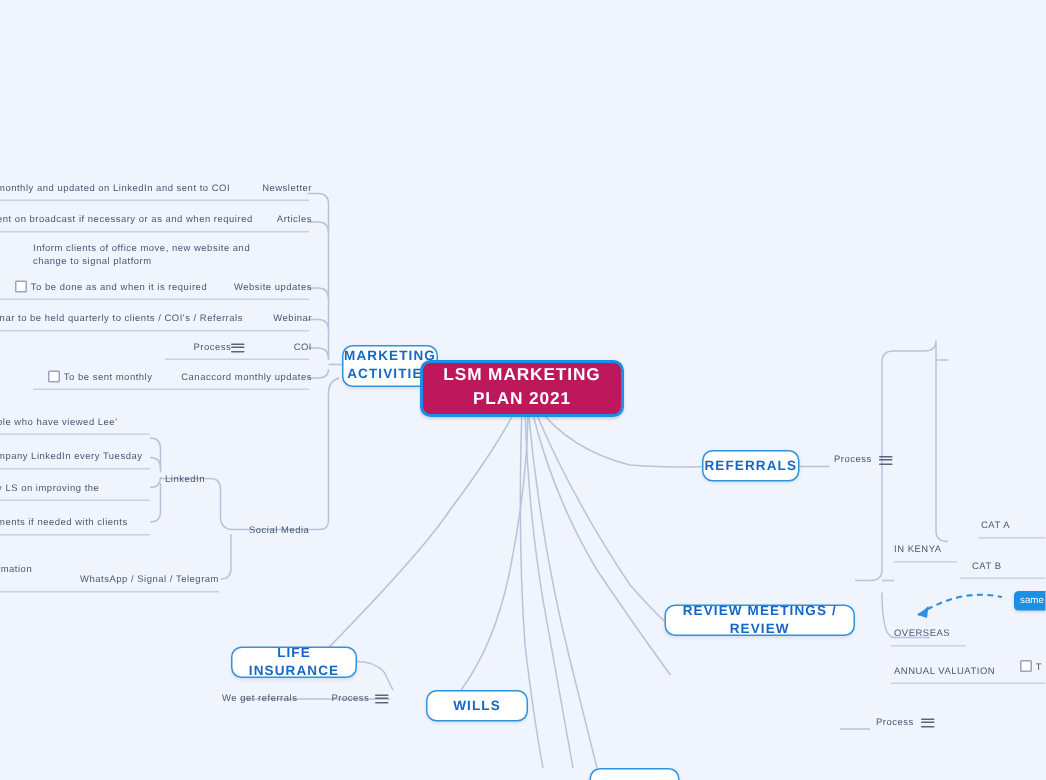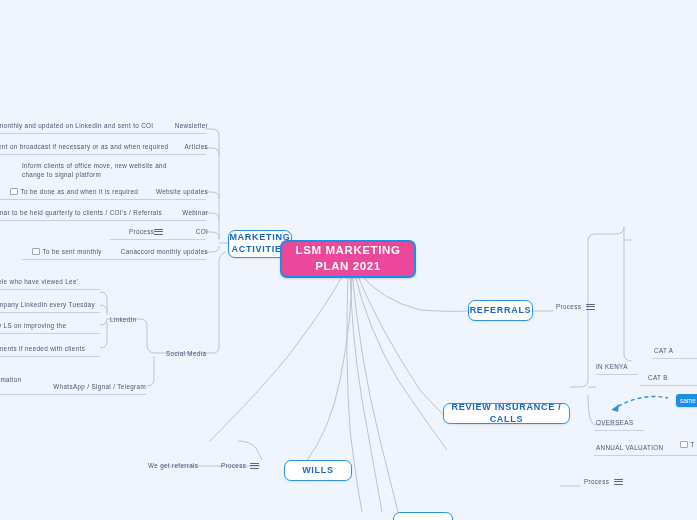--- a/index.html
+++ b/index.html
@@ -9,21 +9,21 @@
     font-family:"Liberation Sans", sans-serif;
     -webkit-font-smoothing:antialiased;
   }
   #canvas{position:absolute;inset:0;width:697px;height:520px;}
   svg.links{position:absolute;left:0;top:0;width:697px;height:520px;pointer-events:none;}
 
   
   .node{position:absolute;box-sizing:border-box;}
 
   .central{
-    background:#ec4899;border:2px solid #1b8fe3;border-radius:7px;
+    background:#be185d;border:2px solid #1b8fe3;border-radius:7px;
     color:#ffffff;font-weight:bold;font-size:11.5px;letter-spacing:.6px;
     display:flex;align-items:center;justify-content:center;text-align:center;
     line-height:1.35;box-shadow:0 1px 2px rgba(20,60,120,.18);
     z-index:40;padding:4px 6px;
   }
   .main-topic{
     background:#ffffff;border:1.6px solid #2f93e0;border-radius:7px;
     color:#1567c4;font-weight:bold;font-size:9px;letter-spacing:.75px;
     display:flex;align-items:center;justify-content:center;text-align:center;
     line-height:1.3;box-shadow:0 1px 2px rgba(20,60,120,.10);
@@ -123,24 +123,27 @@
 
   <div class="node main-topic behind" style="left:228px;top:230px;width:64px;height:28px;">
     <span>MARKETING ACTIVITIES</span>
   </div>
 
   <div class="node main-topic" style="left:468px;top:300px;width:65px;height:21px;">
     <span>REFERRALS</span>
   </div>
 
   <div class="node main-topic" style="left:443px;top:403px;width:127px;height:21px;">
-    <span>REVIEW INSURANCE / CALLS</span>
-  </div>
-
-
+    <span>REVIEW MEETINGS / REVIEW</span>
+  </div>
+
+
+  <div class="node main-topic" style="left:154px;top:431px;width:84px;height:21px;">
+    <span>LIFE INSURANCE</span>
+  </div>
 
   <div class="node main-topic" style="left:284px;top:460px;width:68px;height:21px;">
     <span>WILLS</span>
   </div>
 
   <div class="leaf" style="left:-2px;top:121px;">monthly and updated on LinkedIn and sent to COI</div>
   <div class="leaf right" style="left:140px;top:121px;width:68px;">Newsletter</div>
   <div class="underline" style="left:0px;top:133px;width:206px;"></div>
 
   <div class="leaf" style="left:-2px;top:142px;">ent on broadcast if necessary or as and when required</div>

